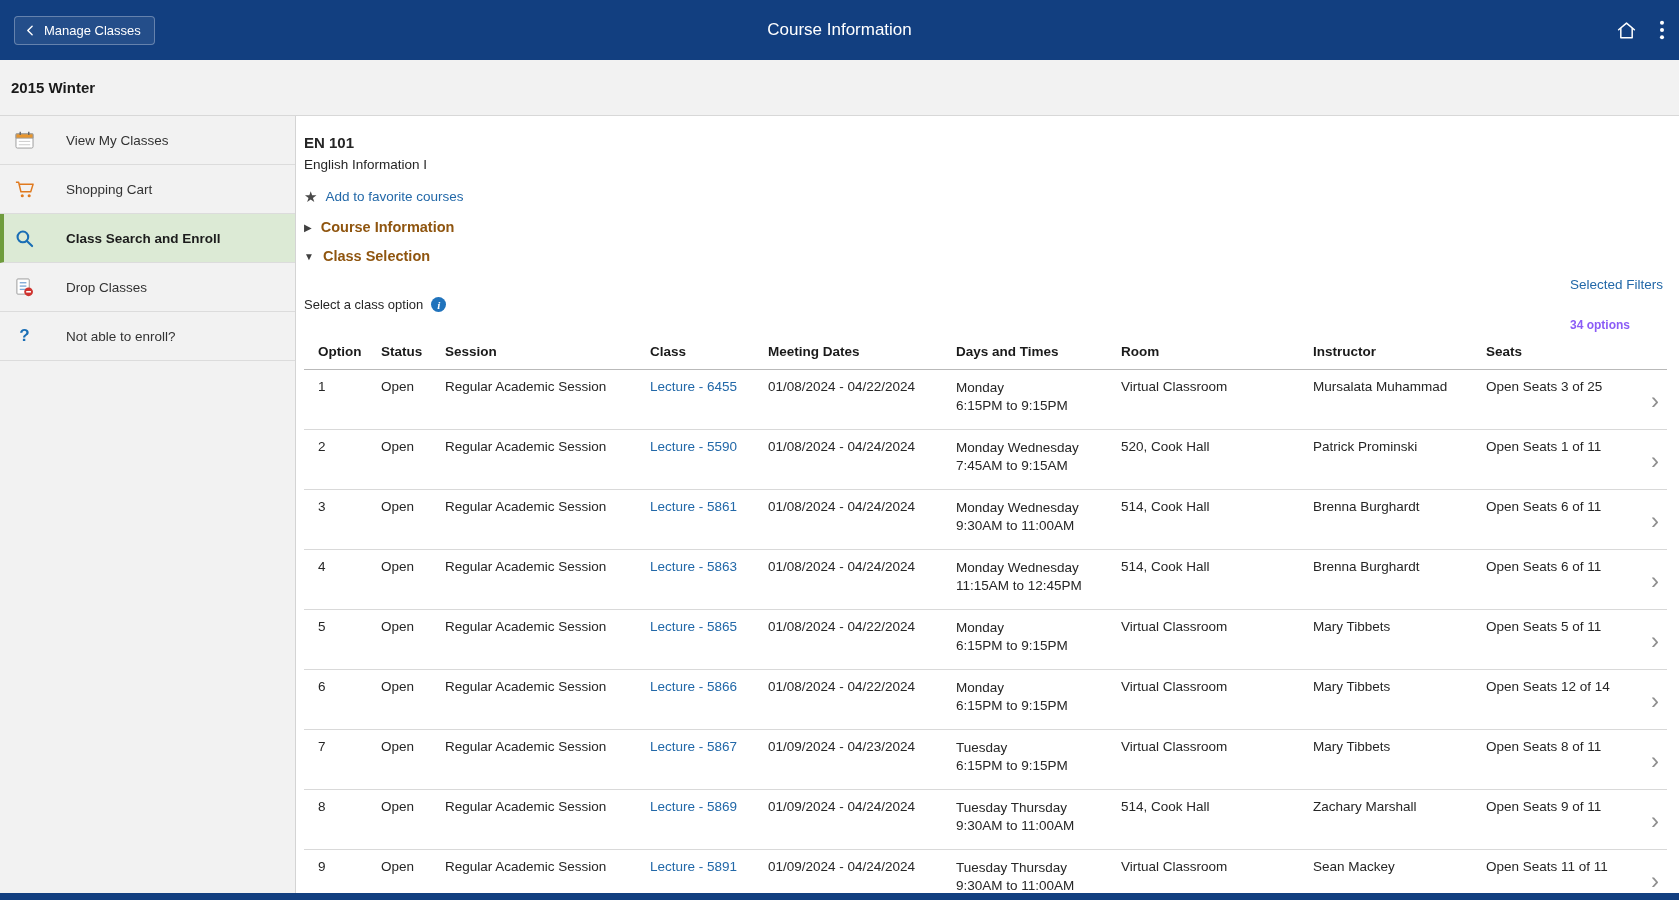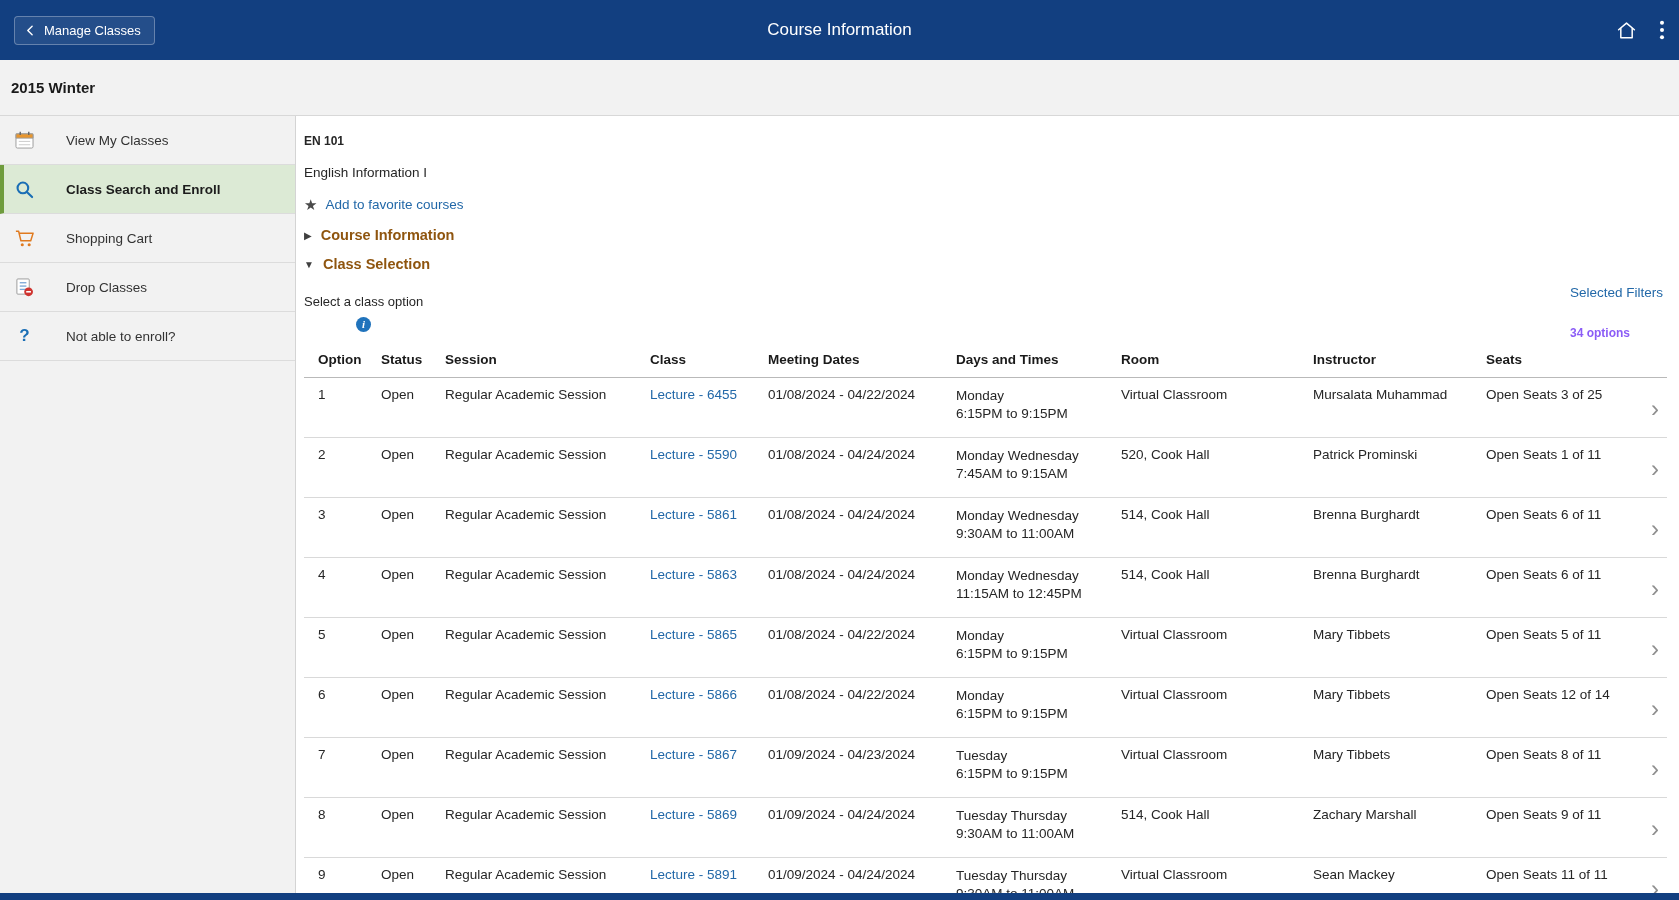--- a/index.html
+++ b/index.html
@@ -91,21 +91,21 @@
   }
   .sb-icon { width: 21px; display: flex; justify-content: center; align-items: center; }
   .help-q { color: #1a6eb5; font-weight: bold; font-size: 17px; }
   
   .main {
     flex: 1 1 auto;
     background: #fff;
     padding: 18px 12px 0 8px;
     overflow: hidden;
   }
-  .course-code { font-size: 12px; font-weight: bold; margin-bottom: 17px; }
+  .course-code { font-size: 15px; font-weight: bold; margin-bottom: 6px; }
   .course-title { font-size: 13.5px; margin-bottom: 17px; }
   .fav-row { display: flex; align-items: center; gap: 8px; margin-bottom: 15px; cursor: pointer; }
   .star { color: #4a4a4a; font-size: 15px; line-height: 1; }
   .link { color: #2268a8; text-decoration: none; cursor: pointer; }
   .fav-row .link { font-size: 13.5px; }
   .section-row {
     display: flex;
     align-items: center;
     gap: 9px;
     margin-bottom: 13px;
@@ -113,21 +113,21 @@
   }
   .tri { font-size: 10px; color: #404040; }
   .section-label { font-size: 14.5px; font-weight: bold; color: #8f550f; }
   .filter-row {
     display: flex;
     justify-content: space-between;
     align-items: center;
     margin: 6px 0 8px 0;
     font-size: 13px;
   }
-  .filter-left { display: flex; align-items: center; gap: 8px; flex-direction: column; }
+  .filter-left { display: flex; align-items: flex-start; gap: 8px; }
   .info-icon {
     width: 15px; height: 15px;
     border-radius: 50%;
     background: #2073bc;
     color: #fff;
     font-family: "Liberation Serif", serif;
     font-style: italic;
     font-weight: bold;
     font-size: 11px;
     display: inline-flex;
@@ -223,38 +223,38 @@
           <line x1="5.5" y1="0.8" x2="5.5" y2="4.2" stroke="#666666" stroke-width="1.5"></line>
           <line x1="14.5" y1="0.8" x2="14.5" y2="4.2" stroke="#666666" stroke-width="1.5"></line>
           <g stroke="#c9c9c9" stroke-width="1">
               <line x1="4" y1="11" x2="16" y2="11"></line>
               <line x1="4" y1="14.5" x2="16" y2="14.5"></line>
             </g>
         </svg>
       </span>
       <span>View My Classes</span>
     </div>
-    <div class="sidebar-item selected">
-      <span class="sb-icon">
-        <svg width="19" height="19" viewBox="0 0 20 20" fill="none" stroke="#1a6eb5" stroke-width="2.2" stroke-linecap="round">
-          <circle cx="8.3" cy="8.3" r="5.6"></circle>
-          <line x1="12.8" y1="12.8" x2="18" y2="18"></line>
-        </svg>
-      </span>
-      <span>Class Search and Enroll</span>
-    </div>
     <div class="sidebar-item">
       <span class="sb-icon">
         <svg width="20" height="19" viewBox="0 0 22 20" fill="none" stroke="#e07a1f" stroke-width="1.6" stroke-linejoin="round">
           <path d="M1 2 h3 l2.5 10.5 h10.8 l2.6 -8.2 H5"></path>
           <circle cx="8" cy="16.8" r="1.7" fill="#e07a1f" stroke="none"></circle>
           <circle cx="15.6" cy="16.8" r="1.7" fill="#e07a1f" stroke="none"></circle>
         </svg>
       </span>
       <span>Shopping Cart</span>
+    </div>
+    <div class="sidebar-item selected">
+      <span class="sb-icon">
+        <svg width="19" height="19" viewBox="0 0 20 20" fill="none" stroke="#1a6eb5" stroke-width="2.2" stroke-linecap="round">
+          <circle cx="8.3" cy="8.3" r="5.6"></circle>
+          <line x1="12.8" y1="12.8" x2="18" y2="18"></line>
+        </svg>
+      </span>
+      <span>Class Search and Enroll</span>
     </div>
     <div class="sidebar-item">
       <span class="sb-icon">
         <svg width="19" height="19" viewBox="0 0 20 20">
           <rect x="2" y="1" width="13" height="16" rx="1" fill="#ffffff" stroke="#9a9a9a"></rect>
           <g stroke="#7ba7d7" stroke-width="1.4">
               <line x1="5" y1="5" x2="12" y2="5"></line>
               <line x1="5" y1="8.5" x2="12" y2="8.5"></line>
               <line x1="5" y1="12" x2="12" y2="12"></line>
             </g>

